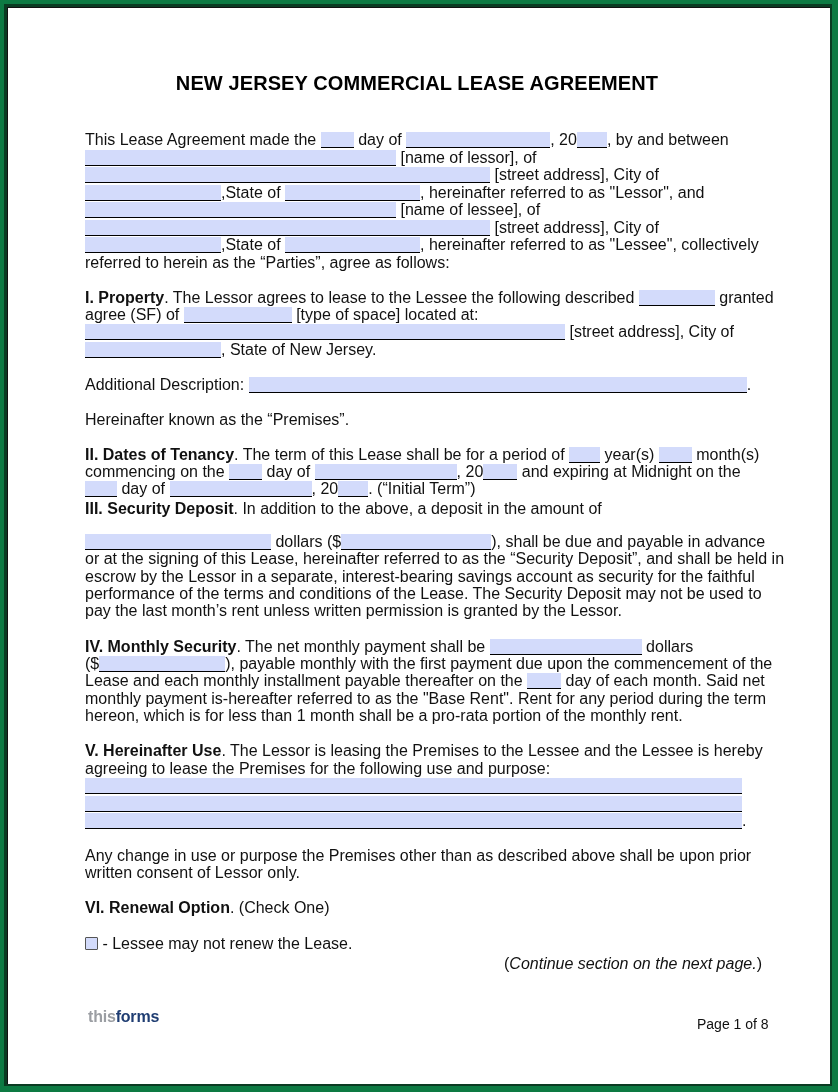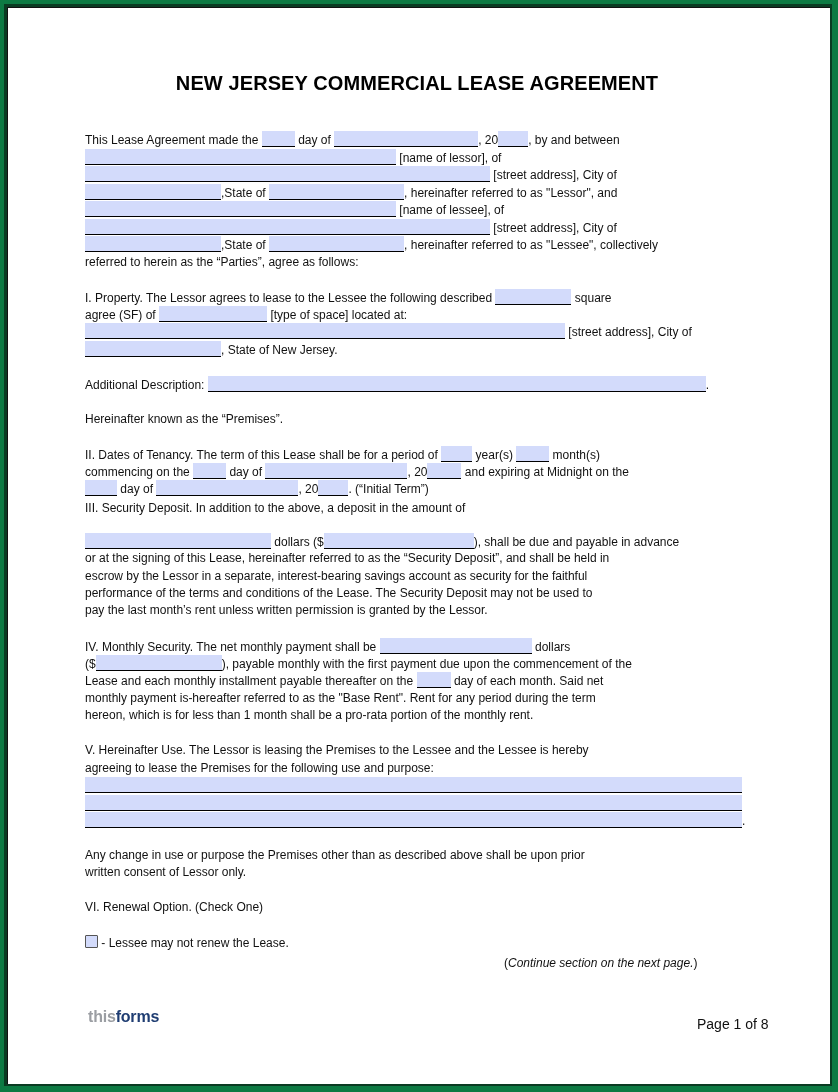--- a/index.html
+++ b/index.html
@@ -14,28 +14,28 @@
   }
   .page {
     position: absolute; left: 7px; top: 7px; width: 822px; height: 1076px;
     background: #ffffff; border-left: 1px solid #111; border-top: 1px solid #111;
   }
   .title {
     position: absolute; left: 0; width: 834px; top: 72px; text-align: center;
     font-weight: bold; font-size: 20px; color: #000; letter-spacing: 0.1px;
   }
   .line {
-    position: absolute; left: 85px; font-size: 12px; color: #111; white-space: nowrap;
+    position: absolute; left: 85px; font-size: 16px; color: #111; white-space: nowrap;
     height: 17px; line-height: 17px;
   }
   .f {
     display: inline-block; background: #d3dbfb; border-bottom: 1px solid #000;
     height: 15px; vertical-align: -3px; cursor: text;
   }
-  .b { font-weight: normal; }
+  .b { font-weight: bold; }
   .it { font-style: italic; margin-top: 9px; }
   .checkbox {
     display: inline-block; width: 11px; height: 11px; background: #d3dbfb;
     border: 1px solid #555; border-radius: 1px; vertical-align: -1px; cursor: pointer;
   }
   .logo {
     position: absolute; left: 88px; top: 1008px; font-weight: bold; font-size: 16px;
     letter-spacing: -0.2px;
   }
   .logo .free { color: #9b9ea3; }
@@ -80,21 +80,21 @@
 </div>
 <div class="line" style="top:236px">
   <span class="f" style="width:136px"></span><span>,State of</span>
   <span class="f" style="width:135px"></span><span>, hereinafter referred to as "Lessee", collectively</span>
 </div>
 <div class="line" style="top:254px">referred to herein as the “Parties”, agree as follows:</div>
 
 <div class="line" style="top:289px">
   <span class="b">I. Property</span><span>. The Lessor agrees to lease to the Lessee the following described</span>
   <span class="f" style="width:76px"></span>
-  <span>square</span>
+  <span>granted</span>
 </div>
 <div class="line" style="top:306px">
   <span>agree (SF) of</span>
   <span class="f" style="width:108px"></span>
   <span>[type of space] located at:</span>
 </div>
 <div class="line" style="top:323px">
   <span class="f" style="width:480px"></span>
   <span>[street address], City of</span>
 </div>

